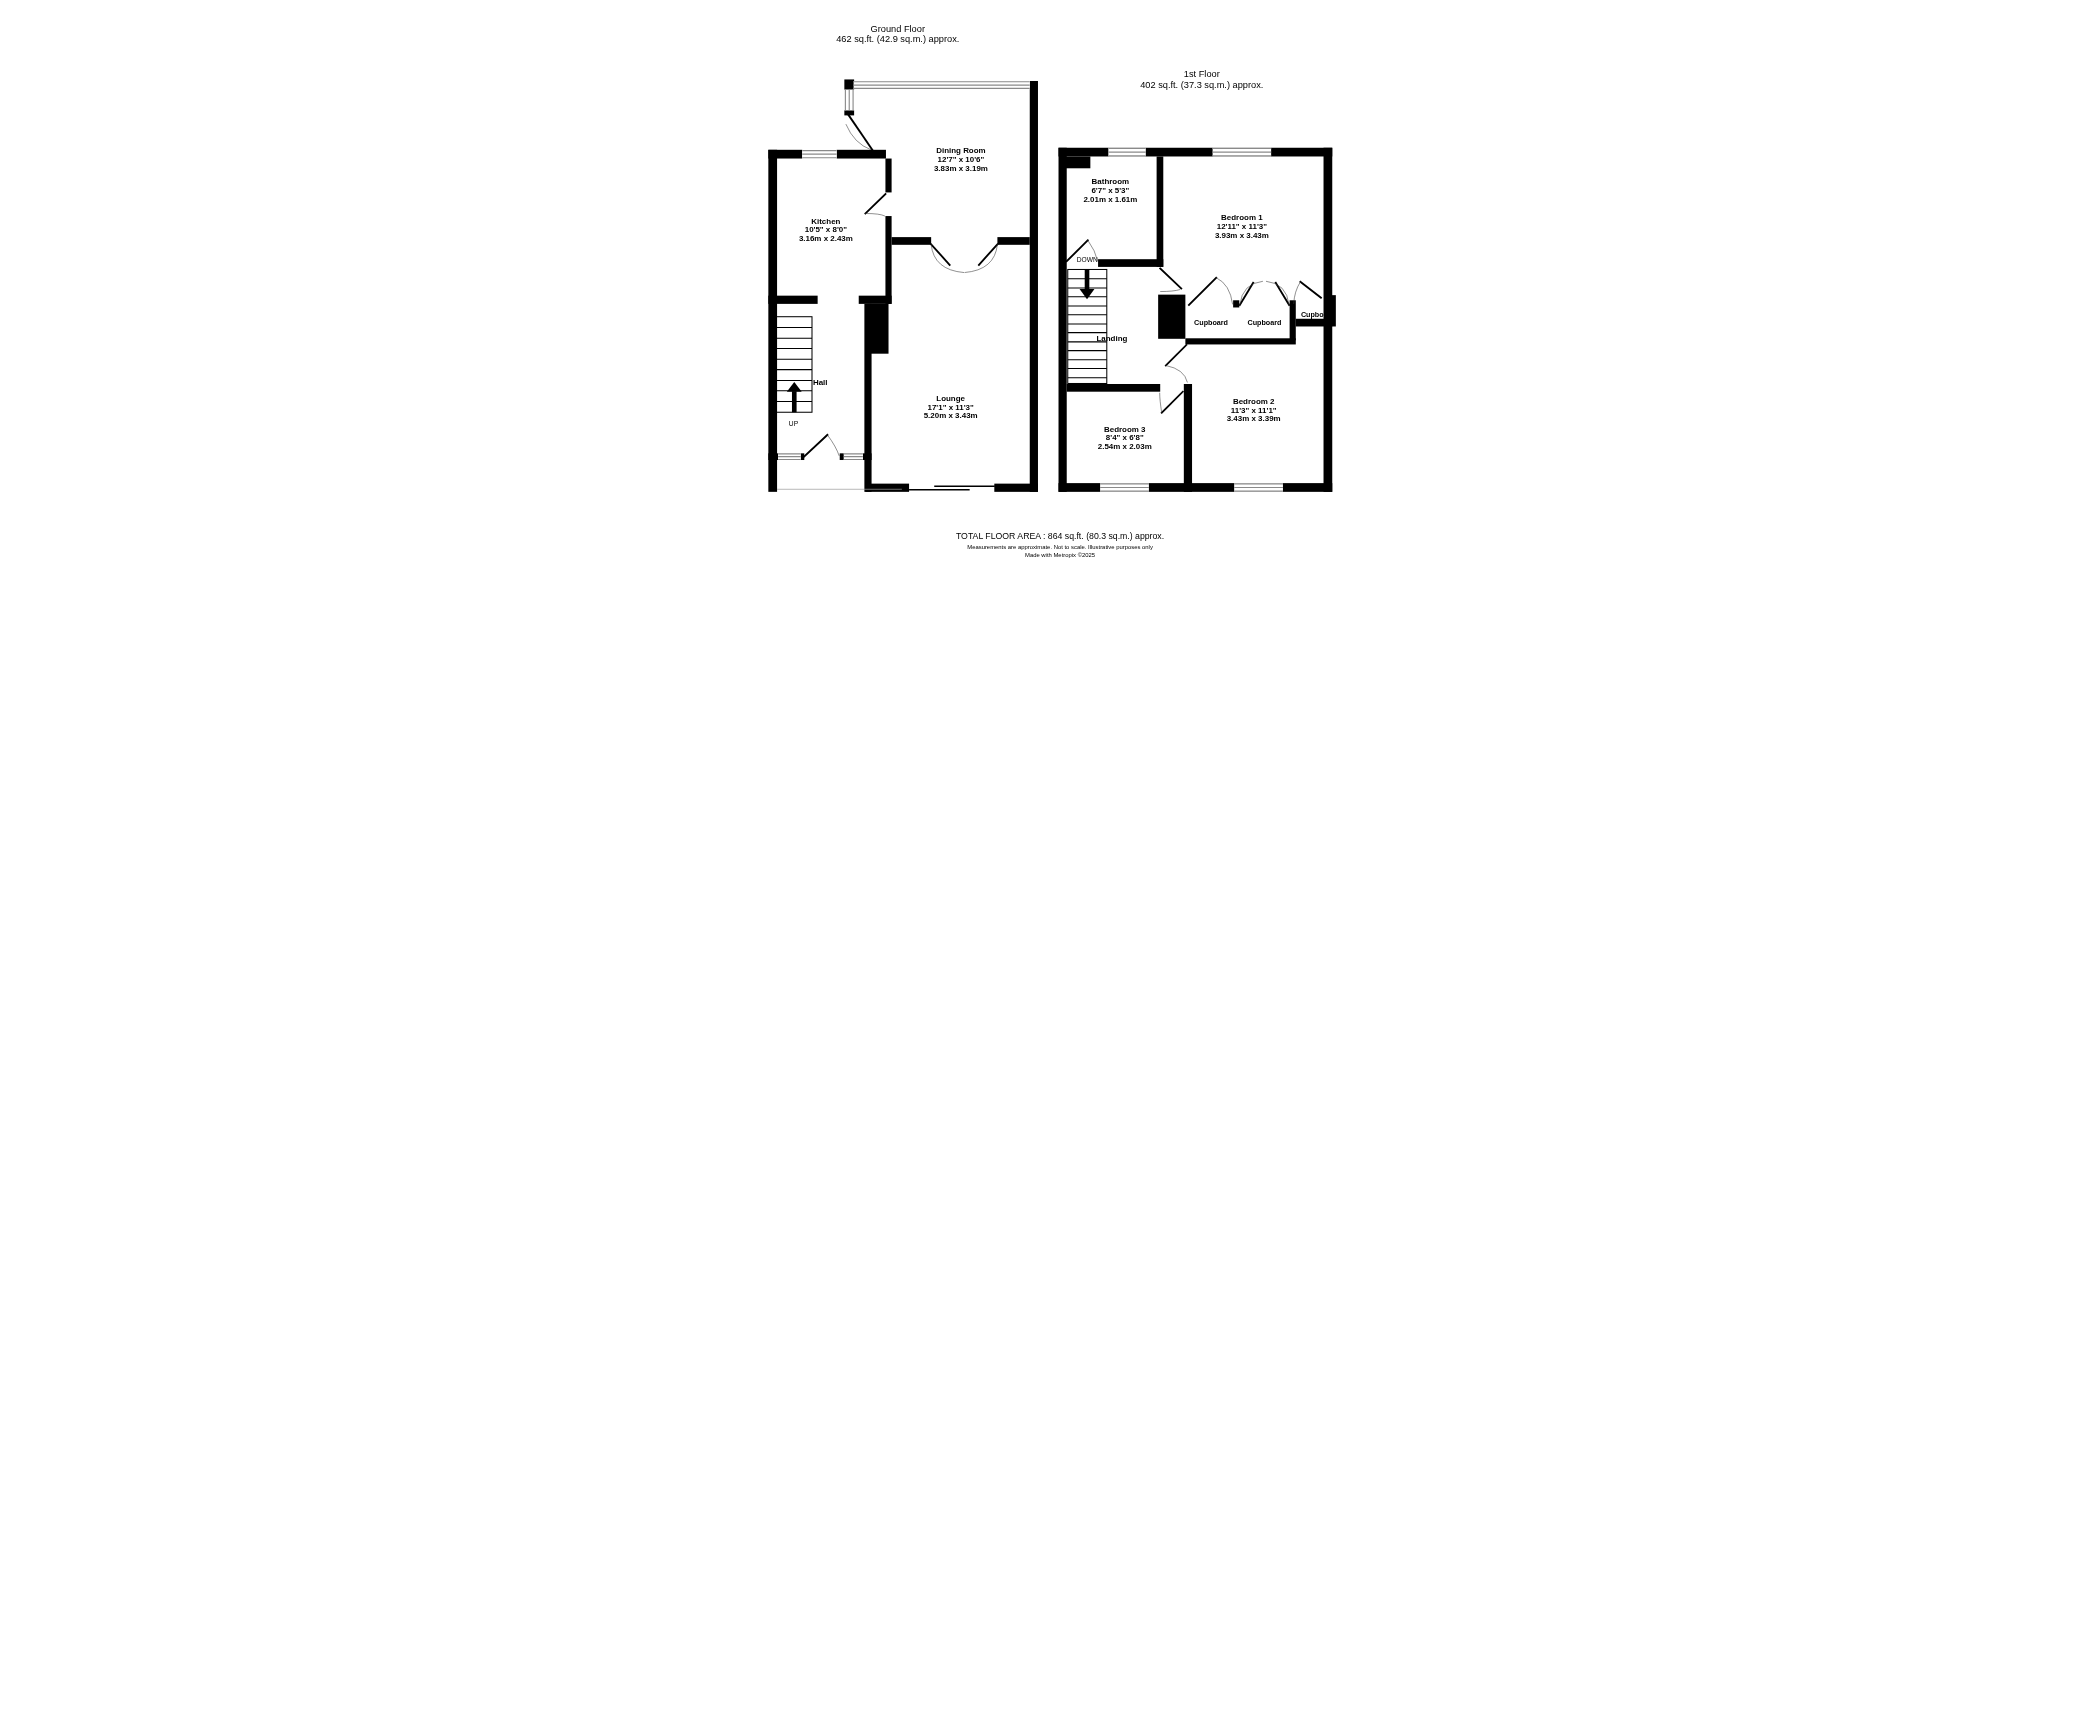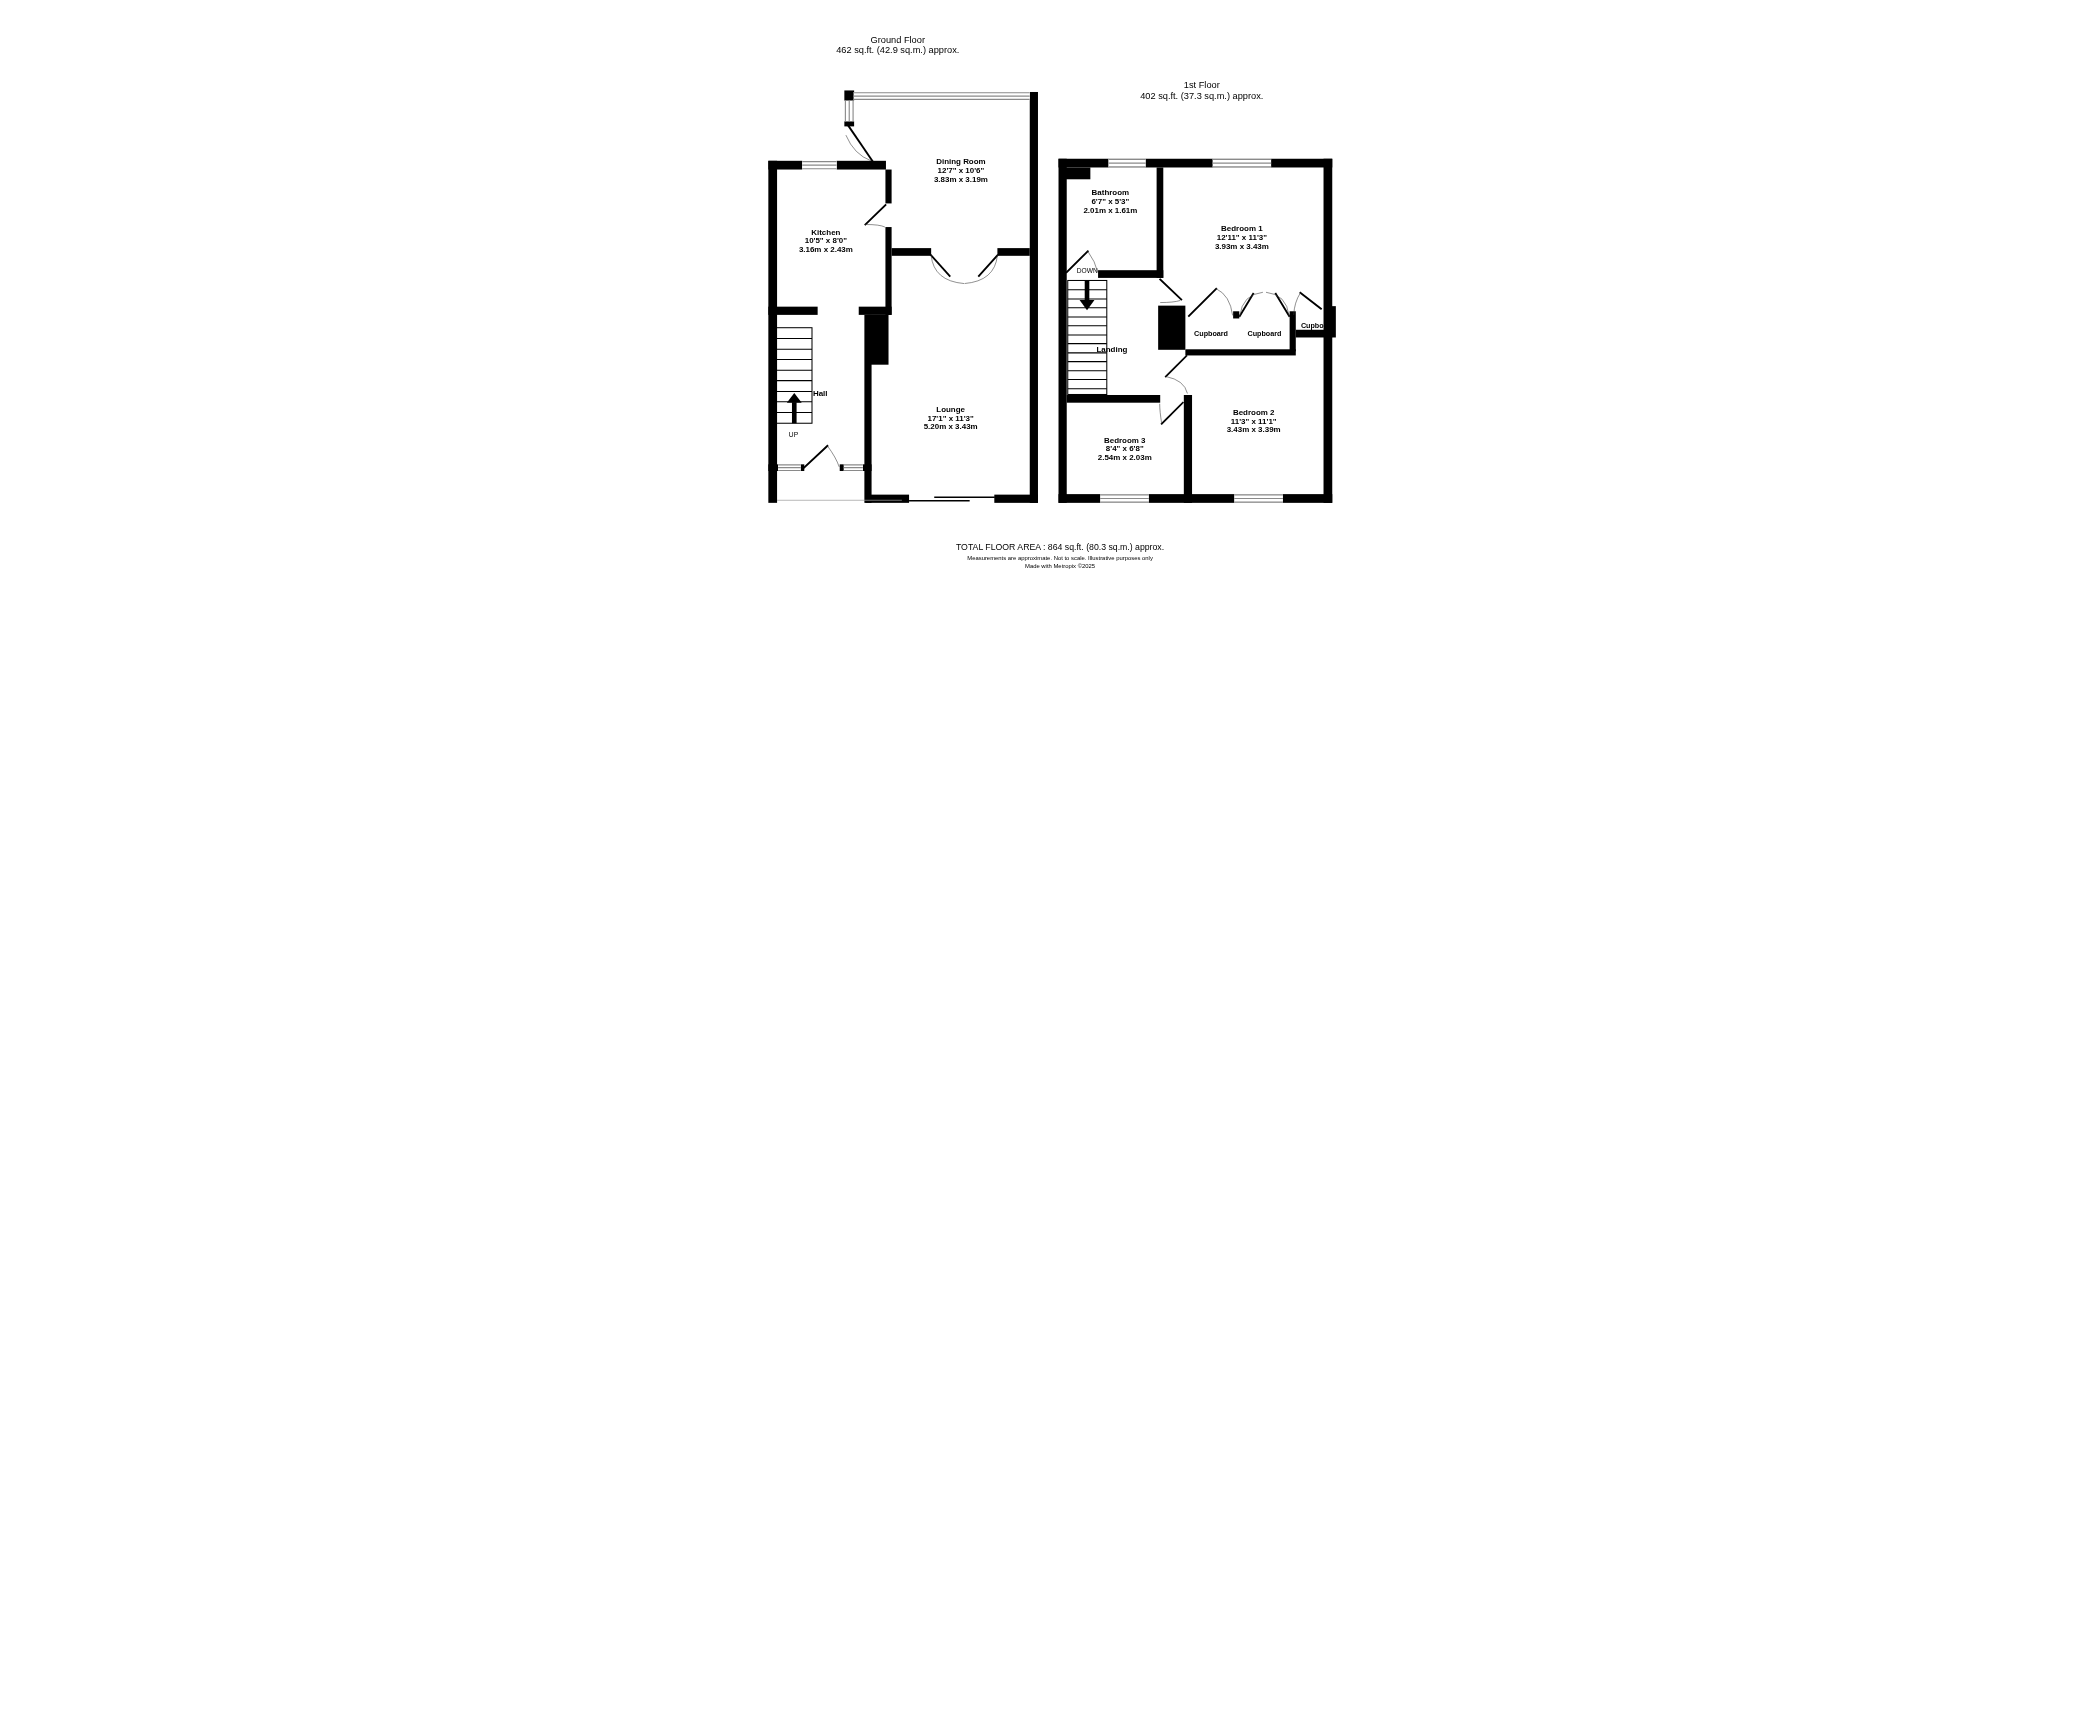--- a/index.html
+++ b/index.html
@@ -1,16 +1,16 @@
 <!DOCTYPE html>
 <html style="font-size:8.2px"><head>
 <meta charset="utf-8">
 <style>
   html,body{margin:0;padding:0;background:#ffffff;}
-  .plan-wrap{width:100%;max-width:699px;margin:17px auto;}
+  .plan-wrap{width:100%;max-width:699px;margin:6px auto;}
   svg{display:block;width:100%;height:auto;background:#ffffff;}
   .wall{fill:#000000;stroke:none;}
   .win{fill:#ffffff;stroke:none;}
   .winline{stroke:#8a8a8a;stroke-width:2.2;fill:none;}
   .leaf{stroke:#000000;stroke-width:3.6;fill:none;stroke-linecap:square;}
   .swing{stroke:#3a3a3a;stroke-width:1.1;fill:none;}
   .stair{fill:none;stroke:#000000;stroke-width:2;}
   .tread{stroke:#000000;stroke-width:2;}
   .slide{stroke:#000000;stroke-width:3;}
   .porch{stroke:#9a9a9a;stroke-width:1.4;}

